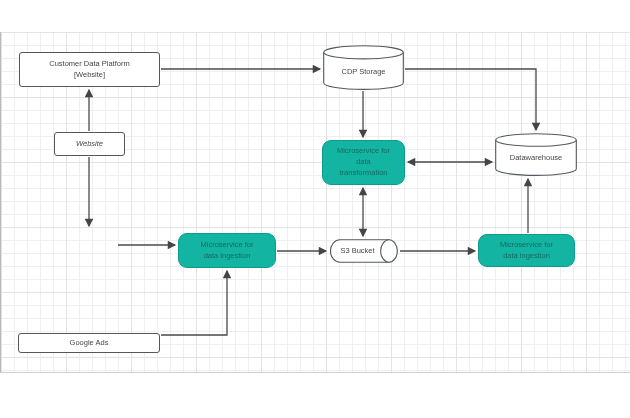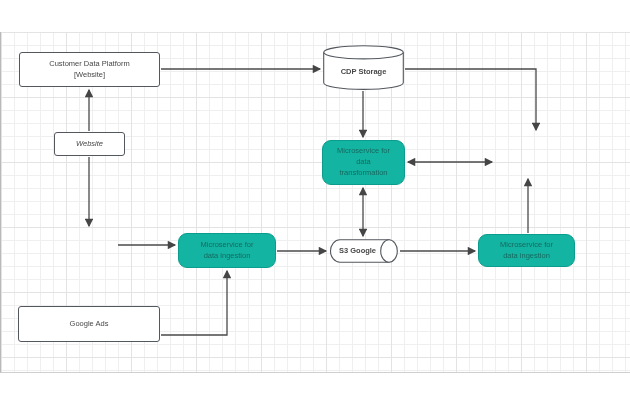--- a/index.html
+++ b/index.html
@@ -31,21 +31,21 @@
     background:#ffffff;border:1px solid var(--node-border,#53585e);border-radius:3px;text-align:right;
   }
   .node-accent{
     background:var(--accent-fill,#14b4a2);
     border:1px solid var(--accent-border,#0a9c8c);
     border-radius:9px;
     color:var(--accent-text,#156a60);
   }
   .cyl{background:transparent;border:none;}
   .cyl svg.shape{position:absolute;left:0;top:0;}
-  .cyl .lbl{position:relative;z-index:2;font-weight:bold;}
+  .cyl .lbl{position:relative;z-index:2;}
   .cyl-v .lbl-wrap{padding-top:8px;}
   .cyl-h .lbl-wrap{padding-right:13px;}
   .lbl-wrap{display:flex;flex-direction:column;align-items:center;justify-content:center;position:relative;z-index:2;}
   .shape-stroke{fill:#ffffff;stroke:var(--node-border,#53585e);stroke-width:1.1;}
 </style>
 </head>
 <body>
 
 <div class="stage">
   <div class="canvas"></div>
@@ -73,48 +73,57 @@
   <div class="node node-rect" style="left:19px;top:52px;width:141px;height:35px;">
     <span>Customer Data Platform</span>
     <span>[Website]</span>
   </div>
 
   <div class="node node-rect" style="left:54px;top:132px;width:71px;height:24px;font-style:italic;">
     <span>Website</span>
   </div>
 
 
-  <div class="node node-rect" style="left:18px;top:306px;width:142px;height:36px;">
+  <div class="node node-rect" style="left:18px;top:333px;width:142px;height:20px;">
     <span>Google Ads</span>
   </div>
 
   <div class="node cyl cyl-v" style="left:323px;top:45px;width:81px;height:45px;">
     <svg class="shape" width="81" height="45" viewBox="0 0 81 45">
       <path class="shape-stroke" d="M0.7,7.3 L0.7,37.7 A39.8,6.7 0 0 0 80.3,37.7 L80.3,7.3"></path>
       <ellipse class="shape-stroke" cx="40.5" cy="7.3" rx="39.8" ry="6.6"></ellipse>
     </svg>
     <div class="lbl-wrap" style="padding-top:9px;">
       <span class="lbl">CDP Storage</span>
     </div>
   </div>
 
   <div class="node node-accent" style="left:322px;top:140px;width:83px;height:45px;">
     <span>Microservice for</span>
     <span>data</span>
     <span>transformation</span>
   </div>
 
+  <div class="node cyl cyl-v" style="left:495px;top:133px;width:82px;height:43px;">
+    <svg class="shape" width="82" height="43" viewBox="0 0 82 43">
+      <path class="shape-stroke" d="M0.7,7 L0.7,36 A40.3,6.4 0 0 0 81.3,36 L81.3,7"></path>
+      <ellipse class="shape-stroke" cx="41" cy="7" rx="40.3" ry="6.3"></ellipse>
+    </svg>
+    <div class="lbl-wrap" style="padding-top:7px;">
+      <span class="lbl">Datawarehouse</span>
+    </div>
+  </div>
 
   <div class="node cyl cyl-h" style="left:329px;top:239px;width:70px;height:24px;">
     <svg class="shape" width="70" height="24" viewBox="0 0 70 24">
       <path class="shape-stroke" d="M60,0.8 L11,0.8 A9.5,11.2 0 0 0 11,23.2 L60,23.2 Z"></path>
       <ellipse class="shape-stroke" cx="60" cy="12" rx="8.3" ry="11.2"></ellipse>
     </svg>
     <div class="lbl-wrap">
-      <span class="lbl">S3 Google</span>
+      <span class="lbl">S3 Bucket</span>
     </div>
   </div>
 
   <div class="node node-accent" style="left:178px;top:233px;width:98px;height:35px;">
     <span>Microservice for</span>
     <span>data ingestion</span>
   </div>
 
   <div class="node node-accent" style="left:478px;top:234px;width:97px;height:33px;">
     <span>Microservice for</span>

